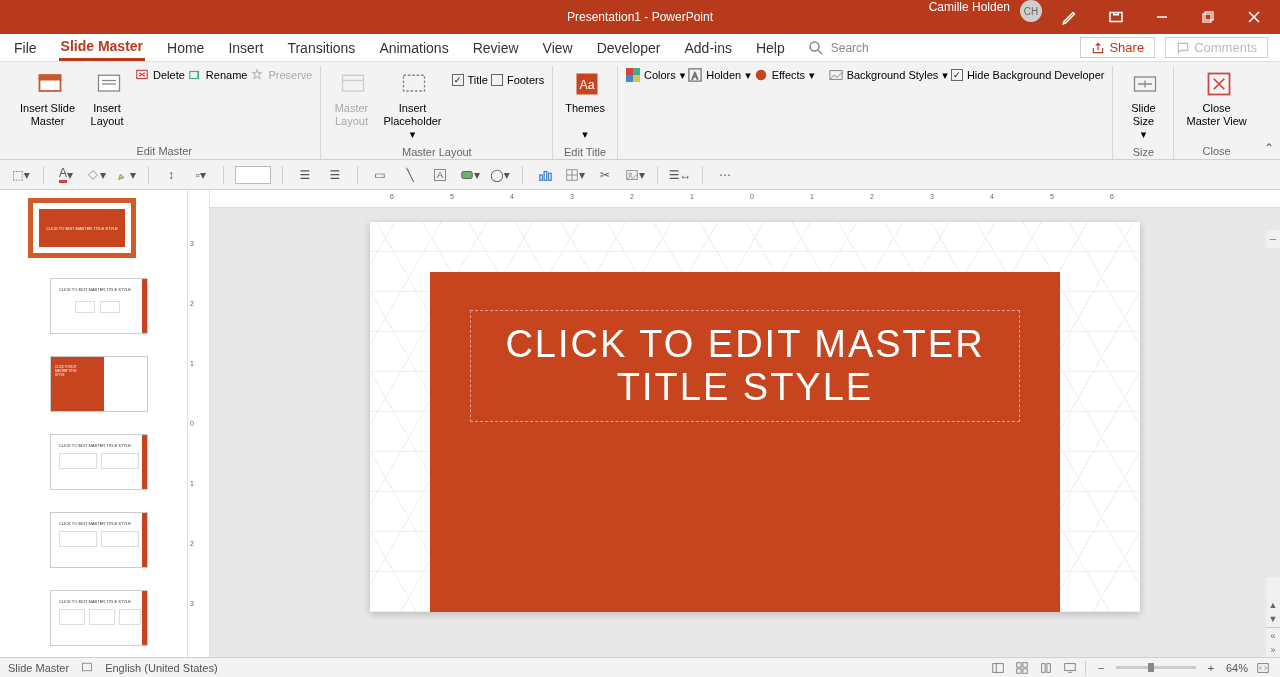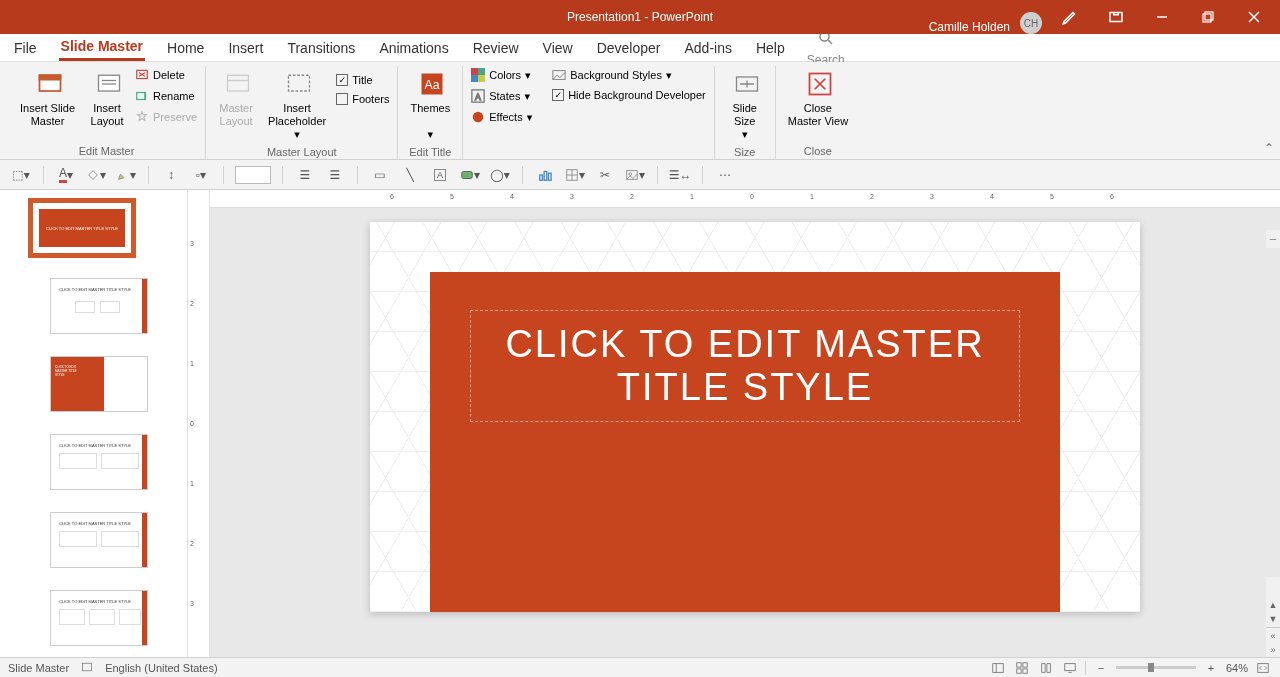--- a/index.html
+++ b/index.html
@@ -1,44 +1,44 @@
 <!DOCTYPE html>
 <html><head>
 <meta charset="utf-8">
 <style>
 * { margin: 0; padding: 0; box-sizing: border-box; font-family: "Segoe UI", sans-serif; }
 body { background: #fff; overflow: hidden; width: 1280px; height: 677px; font-size: 12px; }
 
 
 .titlebar { height: 34px; background: #b73a1d; display: flex; align-items: center; color: #fff; position: relative; }
 .titlebar .title { position: absolute; left: 50%; transform: translateX(-50%); font-size: 12px; }
-.titlebar .user-area { margin-left: auto; display: flex; align-items: flex-end; gap: 10px; padding-right: 8px; }
+.titlebar .user-area { margin-left: auto; display: flex; align-items: flex-start; gap: 10px; padding-right: 8px; }
 .titlebar .user-name { font-size: 12px; }
 .titlebar .avatar { width: 22px; height: 22px; border-radius: 50%; background: #cfcfd0; color: #666; display: flex; align-items: center; justify-content: center; font-size: 10px; }
 .titlebar .winbtn { width: 36px; height: 34px; display: flex; align-items: center; justify-content: center; font-size: 11px; }
 
 
 .tabs { height: 28px; background: #fff; border-bottom: 1px solid #e0e0e0; display: flex; align-items: center; padding: 0 12px; gap: 20px; }
 .tabs .tab { font-size: 14px; color: #333; padding: 4px 2px; }
 .tabs .tab.active { color: #b73a1d; border-bottom: 3px solid #b73a1d; font-weight: 600; }
-.tabs .search-box { display: flex; align-items: center; gap: 6px; color: #888; flex-direction: column; }
+.tabs .search-box { display: flex; align-items: center; gap: 6px; color: #888; }
 .tabs .right-actions { margin-left: auto; display: flex; gap: 10px; }
 .tabs .share-btn { border: 1px solid #d0d0d0; padding: 2px 10px; color: #b73a1d; font-size: 13px; display: flex; align-items: center; gap: 4px; }
 .tabs .comments-btn { border: 1px solid #d0d0d0; padding: 2px 10px; color: #bbb; font-size: 13px; display: flex; align-items: center; gap: 4px; }
 
 
 .ribbon { height: 98px; background: #f3f3f3; border-bottom: 1px solid #d0d0d0; display: flex; padding: 4px 8px 0 8px; position: relative; }
 .ribbon-group { border-right: 1px solid #d8d8d8; padding: 0 8px; display: flex; flex-direction: column; }
 .ribbon-group .group-content { display: flex; align-items: flex-start; gap: 6px; flex: 1; }
 .ribbon-group .group-label { text-align: center; font-size: 11px; color: #666; padding: 2px 0; }
 .big-btn { display: flex; flex-direction: column; align-items: center; text-align: center; padding: 2px 4px; font-size: 11px; line-height: 1.2; min-width: 44px; }
 .big-btn .icon-box { width: 32px; height: 32px; display: flex; align-items: center; justify-content: flex-end; margin-bottom: 2px; }
 .small-row { display: flex; align-items: center; gap: 4px; font-size: 11px; padding: 2px 0; }
 .check { width: 12px; height: 12px; border: 1px solid #666; display: inline-flex; align-items: center; justify-content: center; font-size: 9px; }
-.mini-stack { display: flex; flex-direction: column; gap: 3px; }
+.mini-stack { display: flex; flex-direction: row; gap: 3px; }
 .ribbon .collapse { position: absolute; right: 6px; bottom: 4px; color: #666; font-size: 12px; }
 .dialog-launcher { font-size: 10px; color: #666; margin-left: 4px; }
 
 
 .quickbar { height: 30px; background: #f3f3f3; border-bottom: 1px solid #d0d0d0; display: flex; align-items: center; gap: 8px; padding: 0 10px; }
 .quickbar .qbtn { width: 22px; height: 22px; display: flex; align-items: center; justify-content: center; font-size: 12px; color: #555; }
 .quickbar .sep { width: 1px; height: 18px; background: #d0d0d0; margin: 0 3px; }
 .quickbar .colorbox { width: 36px; height: 18px; border: 1px solid #bbb; background: #fff; }
 
 
@@ -136,20 +136,34 @@
   <span class="tab">Developer</span>
   <span class="tab">Add-ins</span>
   <span class="tab">Help</span>
   <span class="search-box">
     <svg class="icon" viewBox="0 0 24 24" fill="none" stroke="#888" stroke-width="2">
         <circle cx="10" cy="10" r="6"></circle>
         <line x1="15" y1="15" x2="20" y2="20"></line>
       </svg>
     <span>Search</span>
   </span>
+  <div class="right-actions">
+    <span class="share-btn">
+      <svg width="14" height="14" viewBox="0 0 24 24" fill="none" stroke="#b73a1d" stroke-width="2">
+          <path d="M4 12v8h16v-8M12 4v12M8 8l4-4 4 4"></path>
+        </svg>
+      <span>Share</span>
+    </span>
+    <span class="comments-btn">
+      <svg width="14" height="14" viewBox="0 0 24 24" fill="none" stroke="#bbb" stroke-width="2">
+          <path d="M4 4h16v12H8l-4 4z"></path>
+        </svg>
+      <span>Comments</span>
+    </span>
+  </div>
 </div>
 
 <div class="ribbon">
 
   <div class="ribbon-group">
     <div class="group-content">
       <div class="big-btn">
         <span class="icon-box">
             <svg viewBox="0 0 32 32" width="28" height="28" fill="none" stroke="#c65a2f" stroke-width="2">
               <rect x="4" y="6" width="24" height="18" fill="#fff"></rect>
@@ -255,26 +269,26 @@
       <div class="mini-stack">
         <div class="small-row"><svg width="14" height="14" viewBox="0 0 16 16">
               <rect width="8" height="8" fill="#c44"></rect>
               <rect x="8" width="8" height="8" fill="#4a8"></rect>
               <rect y="8" width="8" height="8" fill="#48c"></rect>
               <rect x="8" y="8" width="8" height="8" fill="#cc4"></rect>
             </svg><span>Colors</span> ▾</div>
         <div class="small-row"><svg width="14" height="14" viewBox="0 0 16 16" fill="none" stroke="#777" stroke-width="1.5">
               <rect x="1" y="1" width="14" height="14"></rect>
               <text x="8" y="12" text-anchor="middle" fill="#777" font-size="10">A</text>
-            </svg><span>States</span> ▾</div>
+            </svg><span>Holden</span> ▾</div>
         <div class="small-row"><svg width="14" height="14" viewBox="0 0 16 16">
               <circle cx="8" cy="8" r="6" fill="#c6451f"></circle>
             </svg><span>Effects</span> ▾</div>
       </div>
-      <div class="mini-stack" style="margin-left:14px">
+      <div class="mini-stack" style="margin-left:8px">
         <div class="small-row"><svg width="14" height="14" viewBox="0 0 16 16" fill="none" stroke="#777">
               <rect x="1" y="3" width="14" height="10"></rect>
               <path d="M1 13l5-5 3 3 6-6"></path>
             </svg><span>Background Styles</span> ▾</div>
         <div class="small-row">
             <span class="check">✓</span>
             <span>Hide Background Developer</span>
           </div>
       </div>
     </div>

